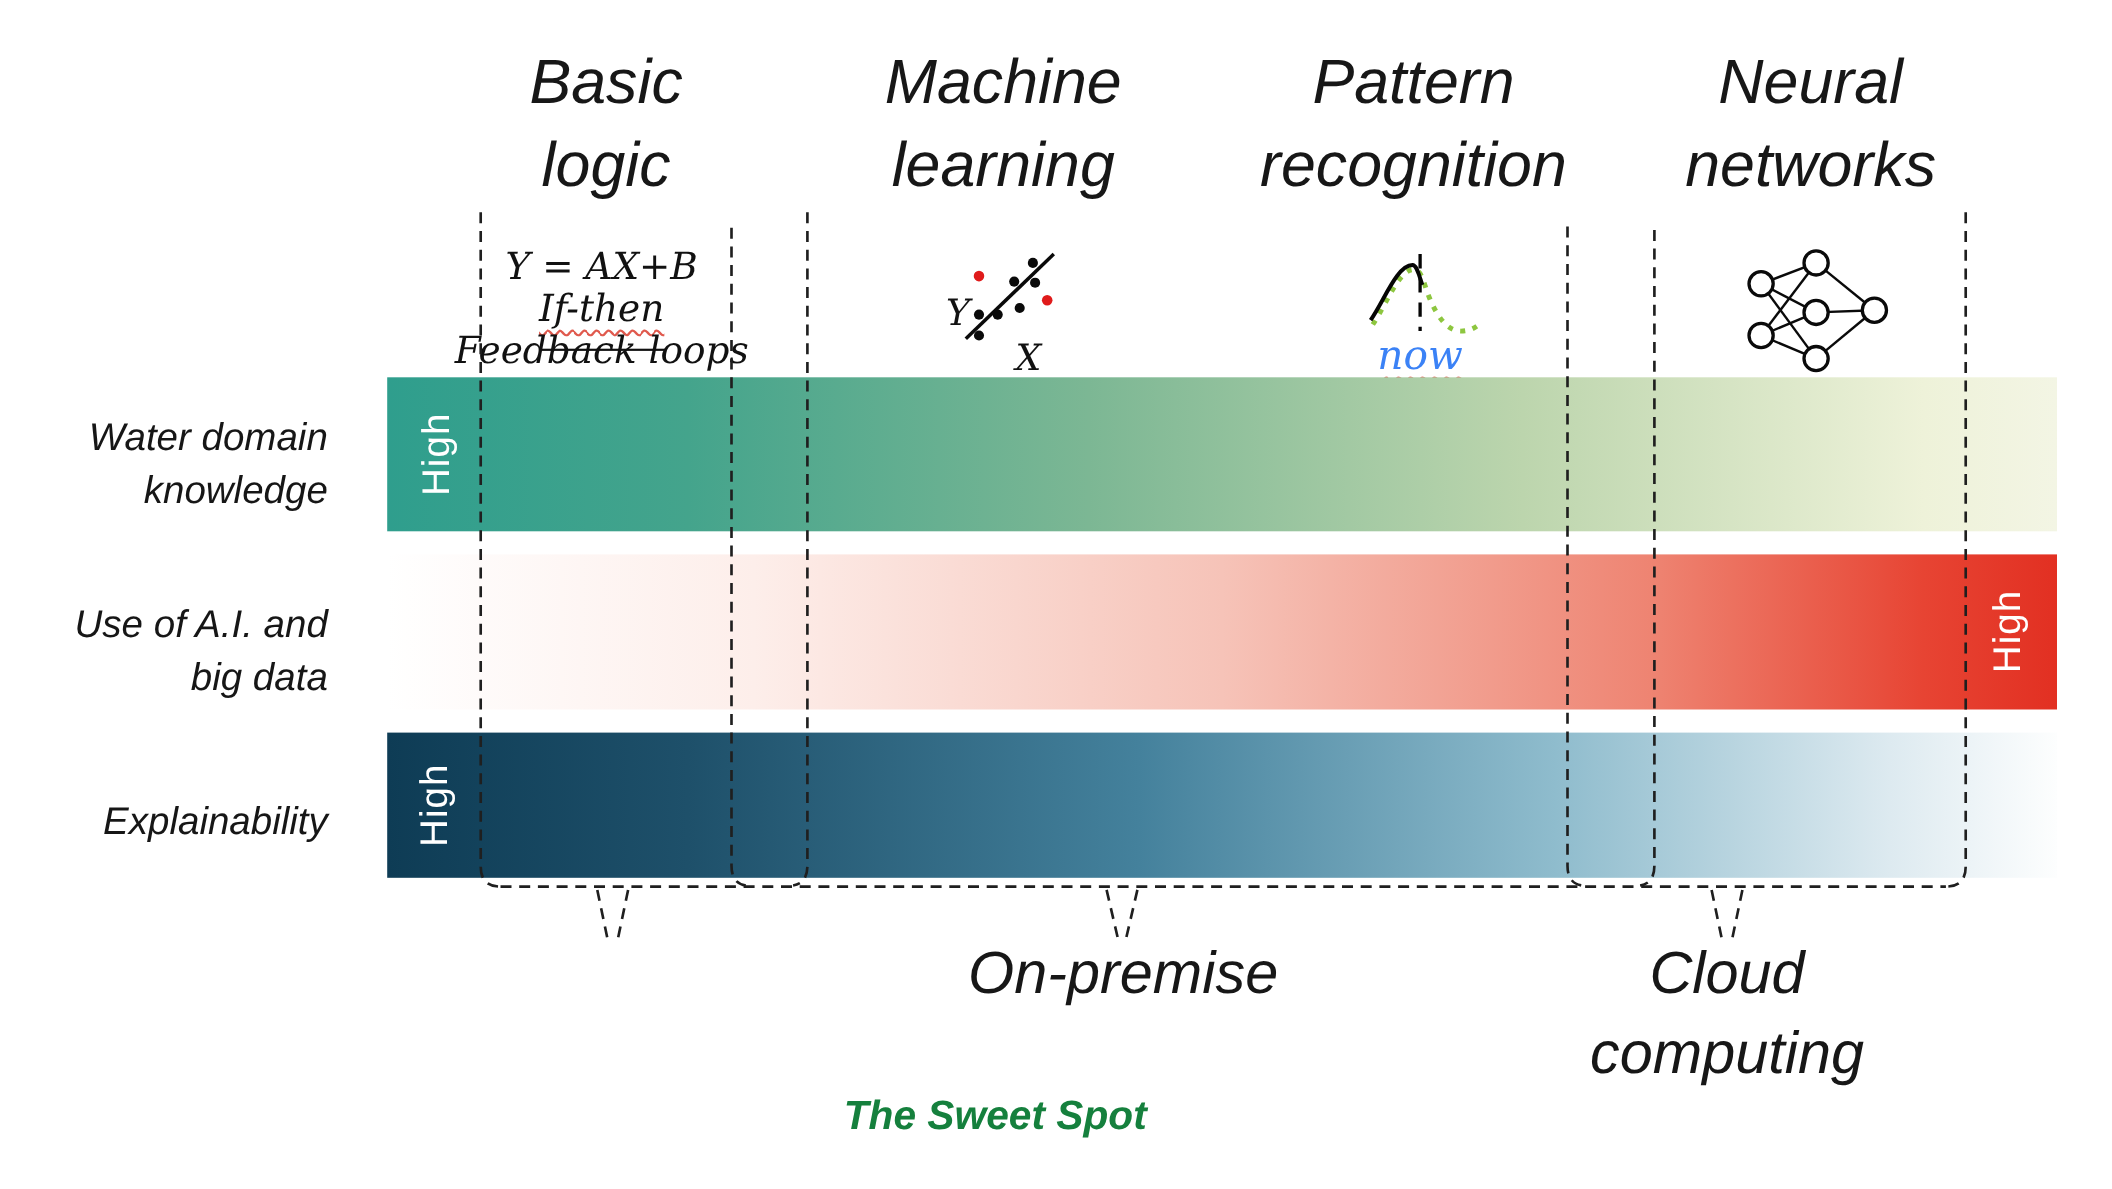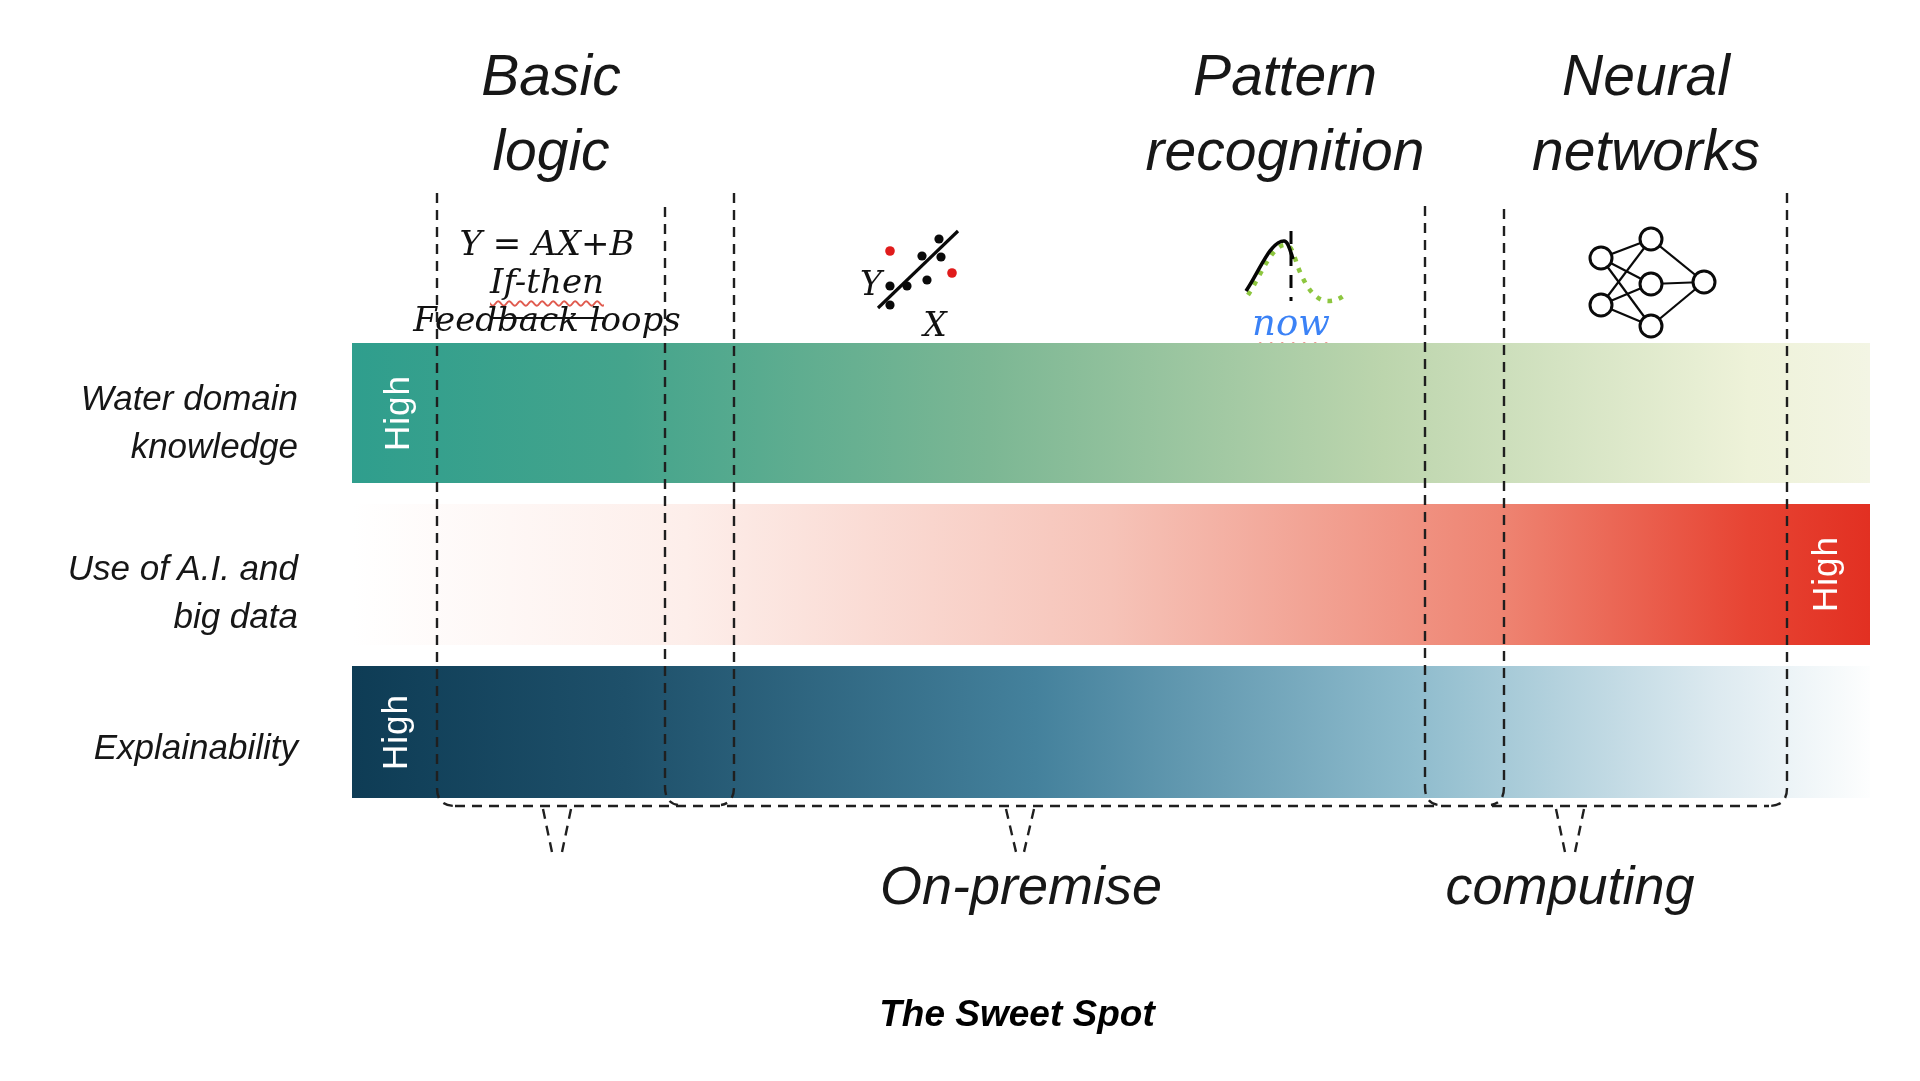--- a/index.html
+++ b/index.html
@@ -38,39 +38,43 @@
   .row-label.ai{top:544px;}
   .row-label.explain{top:723px;}
 
   
   .region-label{position:absolute;width:500px;text-align:center;
                 font-style:italic;font-weight:300;font-size:54px;line-height:72px;color:#171717;}
   .region-label.plc{left:300px;top:884px;}
   .region-label.apc{left:771px;top:849px;}
   .region-label.cloud{left:1320px;top:849px;}
 
-  .sweet-spot{position:absolute;left:767px;top:993px;width:500px;text-align:center;
-              font-style:italic;font-weight:bold;font-size:37px;color:#000000;}
+  .sweet-spot{position:absolute;left:767px;top:993px;width:500px;text-align:left;
+              font-style:italic;font-weight:bold;font-size:37px;color:#15803d;}
 
   
   .now-caption{position:absolute;left:1231px;top:301px;width:120px;text-align:center;
                font-family:"DejaVu Serif",serif;font-style:italic;font-size:37px;color:#3b82f6;}
 
   .icon-box{position:absolute;}
   svg{display:block;}
   .overlay{position:absolute;left:0;top:0;pointer-events:none;}
 </style>
 </head>
 <body>
 
 <div class="canvas">
 
   <div class="col-title" style="left:271px">
     <div>Basic</div>
     <div>logic</div>
+  </div>
+  <div class="col-title" style="left:632px">
+    <div>Machine</div>
+    <div>learning</div>
   </div>
   <div class="col-title" style="left:1005px">
     <div>Pattern</div>
     <div>recognition</div>
   </div>
   <div class="col-title" style="left:1366px">
     <div>Neural</div>
     <div>networks</div>
   </div>
 
@@ -164,18 +168,19 @@
       <path d="M543,809 L553,857 M571,809 L561,857"></path>
       <path d="M1006,809 L1016,852 M1034,809 L1024,852"></path>
       <path d="M1556,809 L1566,857 M1584,809 L1574,857"></path>
     </g>
   </svg>
 
   <div class="region-label apc">
     <div>On-premise</div>
   </div>
   <div class="region-label cloud">
+    <div>Cloud</div>
     <div>computing</div>
   </div>
 
   <div class="sweet-spot">The Sweet Spot</div>
 
 </div>
 
 </body></html>

